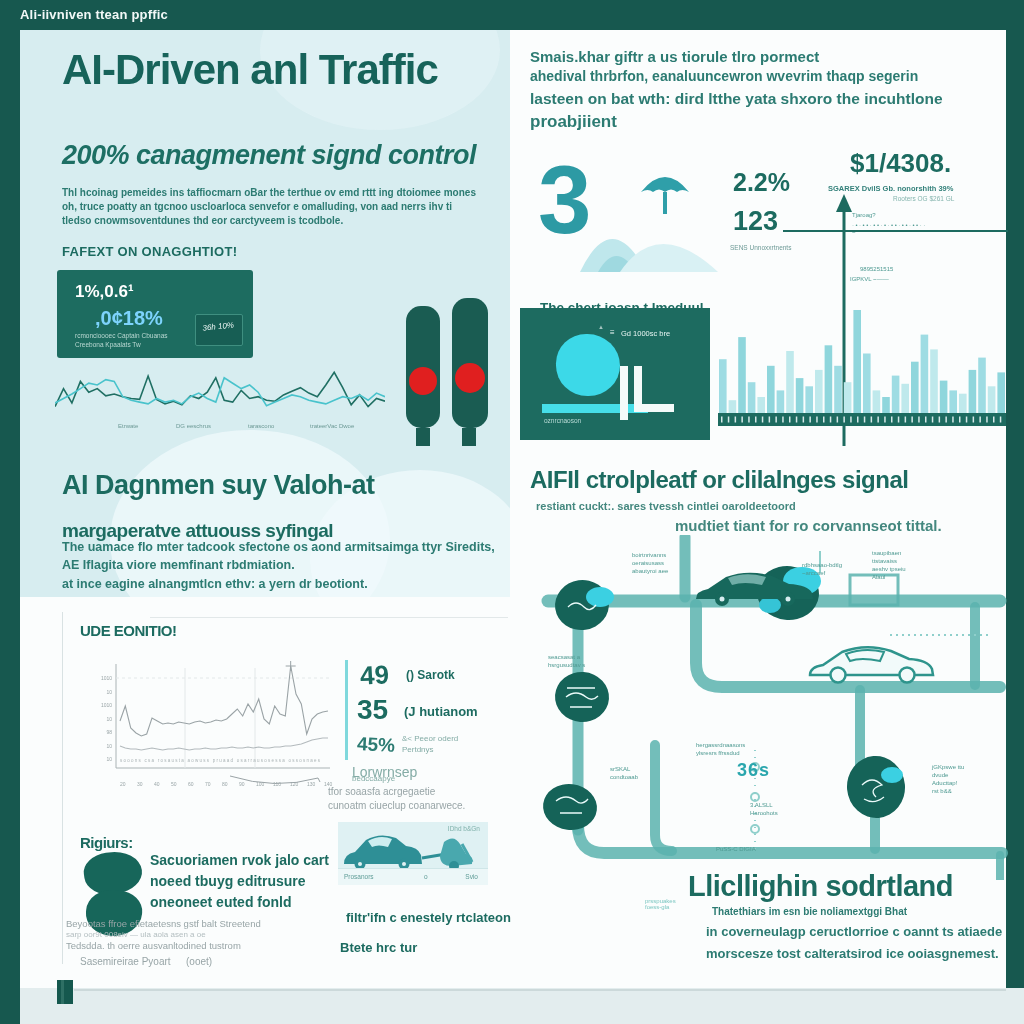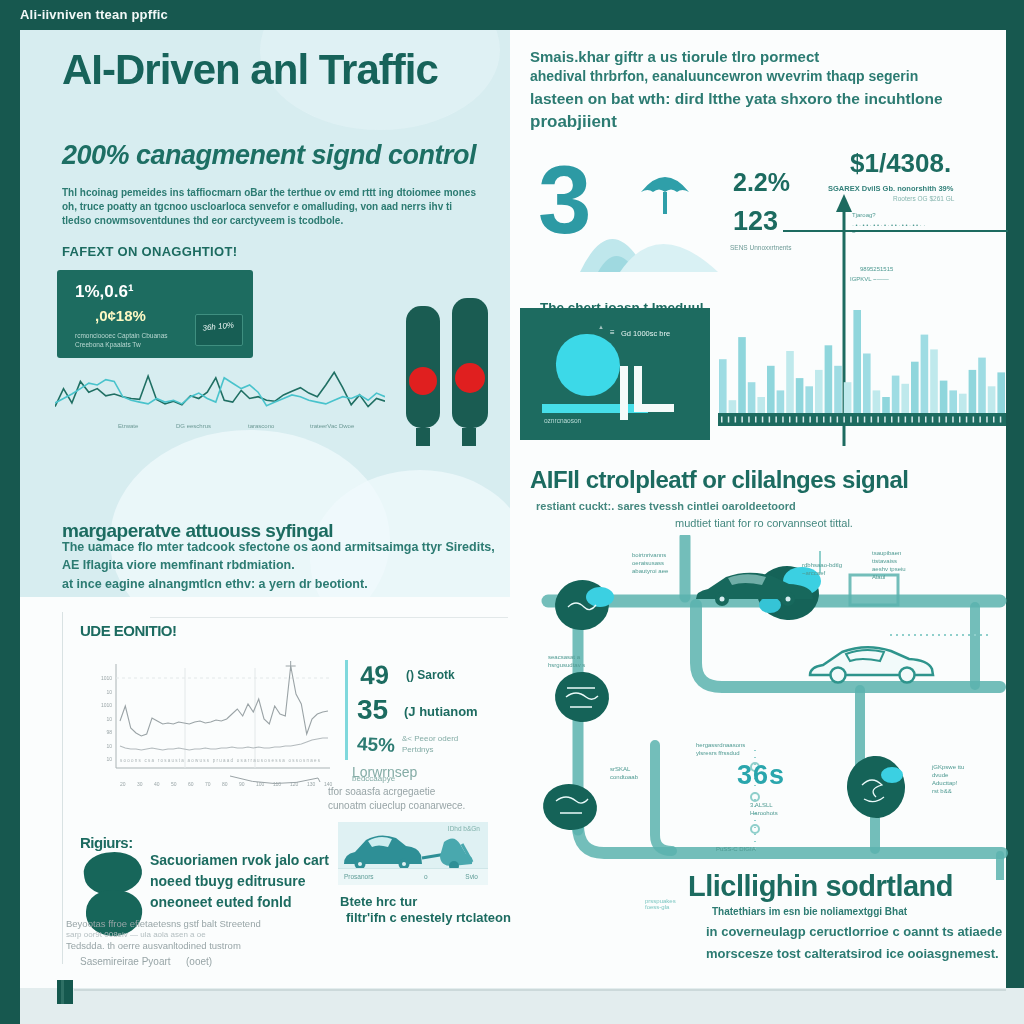--- a/index.html
+++ b/index.html
@@ -40,21 +40,21 @@
     <div class="cloud" style="left:240px;top:-60px;width:240px;height:160px;opacity:.45;"></div>
   </div>
 
   <div class="abs h-title" style="left:62px;top:48px;">AI-Driven anl Traffic</div>
   <div class="abs" style="left:62px;top:140px;font-size:27px;font-style:italic;font-weight:600;color:#1d6f64;letter-spacing:-0.5px;">200% canagmenent signd control</div>
   <div class="abs tmd" style="left:62px;top:186px;width:420px;font-size:10px;font-weight:600;line-height:1.4;">Thl hcoinag pemeides ins taffiocmarn oBar the terthue ov emd rttt ing dtoiomee mones oh, truce poatty an tgcnoo uscloarloca senvefor e omalluding, von aad nerrs ihv ti tledso cnowmsoventdunes thd eor carctyveem is tcodbole.</div>
   <div class="abs tdk" style="left:62px;top:244px;font-size:13px;font-weight:800;letter-spacing:0.3px;">FAFEXT ON ONAGGHTIOT!</div>
 
   <div class="abs" style="left:57px;top:270px;width:196px;height:88px;background:#1d6c60;border-radius:3px;">
     <div class="abs" style="left:18px;top:12px;font-size:17px;font-weight:800;color:#ffffff;">1%,0.6¹</div>
-    <div class="abs" style="left:38px;top:37px;font-size:15px;font-weight:800;color:#fef9c3;">,0¢18%</div>
+    <div class="abs" style="left:38px;top:37px;font-size:20px;font-weight:800;color:#7dd3fc;">,0¢18%</div>
     <div class="abs" style="left:18px;top:62px;font-size:6.5px;color:#b9d8d2;">rcmoncioooec Captain Cbuanas</div>
     <div class="abs" style="left:18px;top:71px;font-size:6.5px;color:#b9d8d2;">Creebona Kpaalats Tw</div>
     <div class="abs" style="right:10px;bottom:12px;width:46px;height:30px;background:#175e54;border:1px solid #3f8f80;border-radius:2px;">
       <span style="display:block;transform:rotate(-6deg);font-size:8px;font-style:italic;color:#eef8f6;padding:7px 0 0 6px;">36h 10%</span>
     </div>
   </div>
 
   <svg class="abs" style="left:55px;top:362px;" width="330" height="56" viewBox="0 0 330 56">
       <polyline points="0.0,44.6 8.5,26.6 16.9,41.0 25.4,19.4 33.8,30.2 42.3,26.6 50.8,33.8 59.2,32.0 67.7,34.7 76.2,36.5 84.6,37.4 93.1,14.0 101.5,37.4 110.0,41.9 118.5,39.2 126.9,42.8 135.4,33.8 143.8,36.5 152.3,30.2 160.8,15.8 169.2,38.3 177.7,40.1 186.2,28.4 194.6,36.5 203.1,34.7 211.5,38.3 220.0,39.2 228.5,32.9 236.9,29.3 245.4,25.7 253.8,31.1 262.3,34.7 270.8,23.0 279.2,10.4 287.7,25.7 296.2,42.8 304.6,32.9 313.1,44.6 321.5,36.5 330.0,39.2" fill="none" stroke="#1f6f63" stroke-width="1.6"></polyline>
       <polyline points="0.0,41.0 8.5,36.5 16.9,32.0 25.4,26.6 33.8,21.2 42.3,23.0 50.8,17.6 59.2,19.4 67.7,34.7 76.2,38.3 84.6,40.1 93.1,41.9 101.5,36.5 110.0,40.1 118.5,38.3 126.9,41.9 135.4,34.7 143.8,31.1 152.3,36.5 160.8,40.1 169.2,15.8 177.7,21.2 186.2,26.6 194.6,23.0 203.1,30.2 211.5,43.7 220.0,40.1 228.5,36.5 236.9,32.9 245.4,34.7 253.8,38.3 262.3,40.1 270.8,41.9 279.2,38.3 287.7,34.7 296.2,36.5 304.6,32.9 313.1,38.3 321.5,31.1 330.0,34.7" fill="none" stroke="#49c3cc" stroke-width="1.6"></polyline>
@@ -187,28 +187,29 @@
     <span class="abs" style="left:90px;top:20px;font-size:8px;color:#e8f5f3;">≡</span>
     <span class="abs" style="left:101px;top:21px;font-size:7.5px;color:#e8f5f3;">Gd 1000sc bre</span>
     <div class="abs" style="left:36px;top:26px;width:64px;height:62px;background:#3cd9e8;border-radius:48% 52% 50% 50%;"></div>
     <div class="abs" style="left:22px;top:96px;width:106px;height:9px;background:#46dfe9;"></div>
     <span class="abs" style="left:24px;top:109px;font-size:6.5px;color:#b9dcd7;">oznrcnaoson</span>
     <div class="abs" style="left:100px;top:58px;width:8px;height:54px;background:#f4fbfa;"></div>
     <div class="abs" style="left:114px;top:58px;width:8px;height:46px;background:#f4fbfa;"></div>
     <div class="abs" style="left:114px;top:96px;width:40px;height:8px;background:#f4fbfa;"></div>
   </div>
 
+  <div class="abs h2" style="left:62px;top:470px;font-size:27px;">AI Dagnmen suy Valoh-at</div>
   <div class="abs h2" style="left:62px;top:520px;font-size:19px;">margaperatve attuouss syfingal</div>
   <div class="abs tmd" style="left:62px;top:540px;font-size:12.5px;font-weight:600;">The uamace flo mter tadcook sfectone os aond armitsaimga ttyr Siredits,</div>
   <div class="abs tmd" style="left:62px;top:558px;font-size:12.5px;font-weight:600;">AE Iflagita viore memfinant rbdmiation.</div>
   <div class="abs tmd" style="left:62px;top:577px;font-size:12.5px;font-weight:600;">at ince eagine alnangmtlcn ethv: a yern dr beotiont.</div>
 
   <div class="abs h2" style="left:530px;top:466px;font-size:24px;">AIFIl ctrolpleatf or clilalnges signal</div>
   <div class="abs" style="left:536px;top:500px;font-size:11px;font-weight:600;color:#44887f;">restiant cuckt:. sares tvessh cintlei oaroldeetoord</div>
-  <div class="abs" style="left:675px;top:517px;font-size:11px;font-weight:400;color:#44887f;">mudtiet tiant for ro corvannseot tittal.</div>
+  <div class="abs" style="left:675px;top:517px;font-size:15px;font-weight:700;color:#44887f;">mudtiet tiant for ro corvannseot tittal.</div>
 
   <svg class="abs" style="left:520px;top:535px;" width="490" height="345" viewBox="0 0 490 345">
     <g stroke="#5bb3ae" stroke-opacity="0.85" fill="none" stroke-linecap="round">
       <path stroke-width="13" d="M28,66 H480"></path>
       <path stroke-width="11" d="M165,2 V62"></path>
       <path stroke-width="12" d="M176,70 V128 Q176,152 202,152 H480"></path>
       <path stroke-width="10" d="M455,72 V150"></path>
       <path stroke-width="10" d="M340,155 V235"></path>
       <path stroke-width="11" d="M58,80 V295"></path>
       <path stroke-width="12" d="M58,290 Q58,318 84,318 H482"></path>
@@ -283,21 +284,21 @@
 Aducttap!
 rst b&amp;&amp;</div>
       <div class="note" style="left: 90px; top: 230px;">srSKAL
 condtoaab</div>
       <div class="note" style="left: 176px; top: 206px;">hergassrdnaasons
 ylsresrs ffrssdud</div>
       <div class="note" style="left: 230px; top: 266px;">3 ALSLL
 Haroohots</div>
       <div class="note" style="left: 196px; top: 310px;">PuSS-C DIGIA</div>
     </div>
-  <div class="abs" style="left:737px;top:760px;font-size:27px;font-weight:800;color:#2aa6ad;letter-spacing:1px;">36s</div>
+  <div class="abs" style="left:737px;top:760px;font-size:18px;font-weight:800;color:#2aa6ad;letter-spacing:1px;">36s</div>
   <div class="abs" style="left:645px;top:898px;font-size:6px;color:#7cc7c2;white-space:pre-line;">prsspuakes
 foess-gla</div>
 
   <div class="abs h2" style="left:688px;top:870px;font-size:29px;">Llicllighin sodrtland</div>
   <div class="abs tmd" style="left:712px;top:906px;font-size:10px;font-weight:700;">Thatethiars im esn bie noliamextggi Bhat</div>
   <div class="abs tmd" style="left:706px;top:924px;font-size:13px;font-weight:700;">in coverneulagp ceructlorrioe c oannt ts atiaede</div>
   <div class="abs tmd" style="left:706px;top:946px;font-size:13px;font-weight:700;">morscesze tost calteratsirod ice ooiasgnemest.</div>
 
   <div class="abs" style="left:62px;top:612px;width:1px;height:352px;background:#d9e2e3;"></div>
   <div class="abs" style="left:150px;top:617px;width:358px;height:1px;background:#e2e8e9;"></div>
@@ -363,21 +364,21 @@
       <path d="M106,20 q10,-8 16,2 l6,10 q8,2 6,10 l-20,2 q-12,0 -12,-10 Z" fill="#49a8ae"></path>
       <circle cx="116" cy="44" r="5" fill="#2e8f96"></circle>
       <line x1="124" y1="22" x2="134" y2="40" stroke="#49a8ae" stroke-width="3"></line>
     </svg>
   </div>
   <div class="abs" style="left:338px;top:868px;width:150px;height:16px;background:#ecf7f8;border-top:1px solid #cfe6e8;">
     <span class="abs" style="left:6px;top:4px;font-size:6.5px;color:#5f9d97;">Prosanors</span>
     <span class="abs" style="left:86px;top:4px;font-size:6.5px;color:#5f9d97;">o</span>
     <span class="abs" style="right:10px;top:4px;font-size:6.5px;color:#5f9d97;">Svio</span>
   </div>
-  <div class="abs tdk" style="left:340px;top:894px;font-size:13px;font-weight:700;">Btete hrc tur</div>
+  <div class="abs tdk" style="left:340px;top:940px;font-size:13px;font-weight:700;">Btete hrc tur</div>
   <div class="abs tdk" style="left:346px;top:910px;font-size:13px;font-weight:700;">filtr'ifn c enestely rtclateon</div>
 
   <div class="abs h2" style="left:80px;top:834px;font-size:15px;">Rigiurs:</div>
   <div class="blobshape" style="left:84px;top:852px;width:58px;height:42px;border-radius:45% 55% 50% 50%;transform:rotate(-8deg);"></div>
   <div class="blobshape" style="left:86px;top:890px;width:56px;height:46px;border-radius:50% 45% 55% 48%;transform:rotate(5deg);"></div>
   <div class="abs tdk" style="left:150px;top:852px;font-size:14px;font-weight:700;">Sacuoriamen rvok jalo cart</div>
   <div class="abs tdk" style="left:150px;top:873px;font-size:14px;font-weight:700;">noeed tbuyg editrusure</div>
   <div class="abs tdk" style="left:150px;top:894px;font-size:14px;font-weight:700;">oneoneet euted fonld</div>
   <div class="abs gray" style="left:66px;top:918px;font-size:9.5px;">Beyootas ffroe efietaetesns gstf balt Streetend</div>
   <div class="abs" style="left:66px;top:930px;font-size:8px;color:#b3bec0;">sarp oor9t 008eiv — ula aola asen a oe</div>

